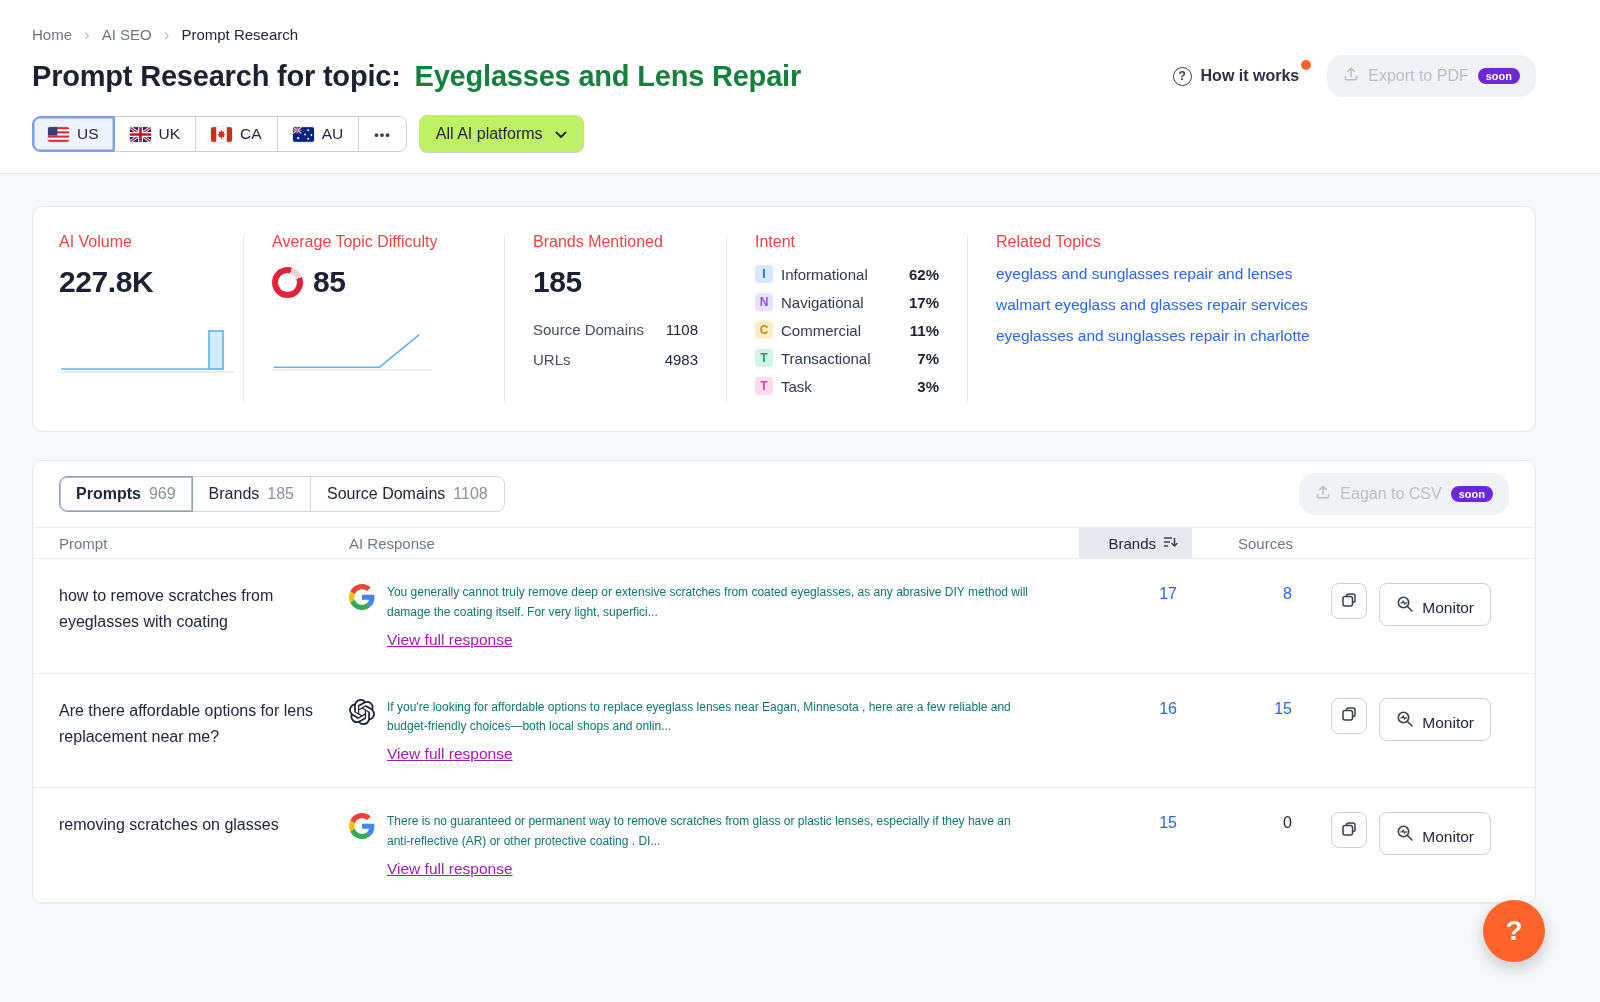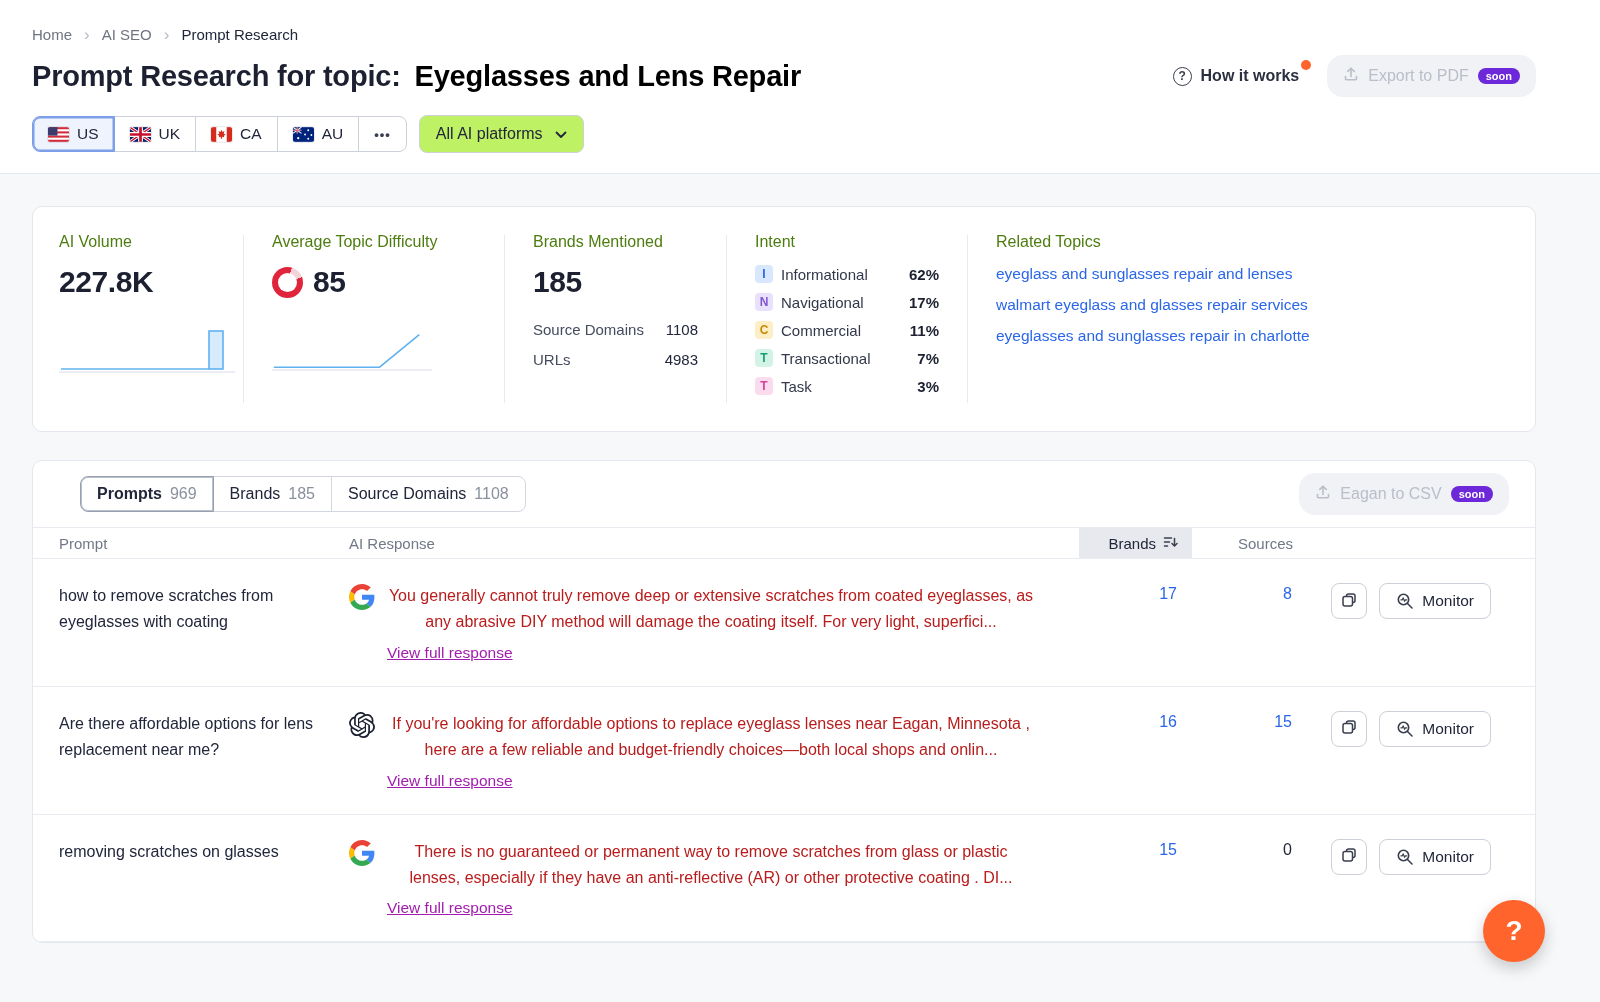--- a/index.html
+++ b/index.html
@@ -15,21 +15,21 @@
 
   
   .topbar { background: #fff; padding: 26px 64px 0 32px; border-bottom: 1px solid #e4e7ed; }
   .breadcrumb { display: flex; align-items: center; gap: 12px; font-size: 15px; color: #8a8f9e; }
   .bc-item { cursor: pointer; text-decoration: none; color: #6f7482; }
   .bc-item.current { color: #22263a; cursor: default; }
   .bc-sep { color: #b8bcc6; font-size: 17px; line-height: 1; }
 
   .title-row { display: flex; justify-content: space-between; align-items: center; margin-top: 12px; }
   .page-title { font-size: 29px; font-weight: 700; letter-spacing: -0.2px; color: #1c2030; }
-  .page-title .topic { color: #000000; margin-left: 6px; }
+  .page-title .topic { color: #15803d; margin-left: 6px; }
 
   .title-actions { display: flex; align-items: center; gap: 22px; }
   .how-it-works { display: flex; align-items: center; gap: 9px; font-size: 16px; font-weight: 600; color: #2b2f40; position: relative; cursor: pointer; padding-right: 6px; }
   .q-icon { width: 19px; height: 19px; border: 1.7px solid #3a3f4e; border-radius: 50%; display: flex; align-items: center; justify-content: center; font-size: 12px; font-weight: 700; color: #3a3f4e; }
   .notif-dot { position: absolute; top: -7px; right: -6px; width: 10px; height: 10px; background: #ff642d; border-radius: 50%; }
 
   .btn-gray { display: inline-flex; align-items: center; gap: 9px; background: #f1f2f5; border: none; border-radius: 16px; padding: 11px 16px; font-size: 16px; color: #b9bec9; cursor: default; }
   .soon-pill { background: #6d28d9; color: #ffffff; font-size: 11px; font-weight: 700; padding: 2px 8px; border-radius: 9px; }
 
   .filter-row { display: flex; align-items: center; gap: 12px; margin-top: 18px; padding-bottom: 20px; }
@@ -41,21 +41,21 @@
   .flag { display: inline-flex; width: 21px; height: 15px; border-radius: 2px; overflow: hidden; box-shadow: 0 0 0 1px rgba(0,0,0,.08); }
   .flag svg { width: 21px; height: 15px; display: block; }
 
   .platform-dd { display: flex; align-items: center; gap: 12px; background: #bef264; border: 1px solid #ccd0d9; border-radius: 8px; padding: 9px 16px; font-size: 16px; color: #22263a; cursor: pointer; }
 
   
   .content { padding: 32px 64px 0 32px; }
 
   .stats-card { background: #fff; border: 1px solid #e4e7ed; border-radius: 10px; padding: 26px; display: flex; }
   .stat-divider { width: 1px; background: #e8eaef; margin: 2px 28px; align-self: stretch; }
-  .stat-label { font-size: 16px; color: #4d7c0f; margin-bottom: 14px; }
+  .stat-label { font-size: 16px; color: #ef4444; margin-bottom: 14px; }
   .stat-value { font-size: 30px; font-weight: 700; letter-spacing: -0.4px; color: #1c2030; }
   .sec-ai-volume { width: 156px; }
   .sec-difficulty { width: 204px; }
   .sec-brands { width: 165px; }
   .sec-intent { width: 184px; }
   .sec-related { flex: 1; }
   .spark { display: block; width: 176px; height: 46px; margin-top: 28px; }
   .sec-difficulty .spark { width: 160px; }
   .value-with-gauge { display: flex; align-items: center; gap: 10px; }
   .gauge { width: 31px; height: 31px; border-radius: 50%; background: conic-gradient(from 70deg, #e0243c 0 85%, #f3d3d8 85% 100%); position: relative; }
@@ -72,46 +72,46 @@
   .badge-n { background: #e9e1fb; color: #8256d0; }
   .badge-c { background: #fdeec6; color: #c98a0b; }
   .badge-t { background: #d2f3e6; color: #16a077; }
   .badge-task { background: #fbdcef; color: #d4439c; }
 
   .related-link { display: block; font-size: 15.5px; color: #2a66e8; text-decoration: none; margin-bottom: 13px; cursor: pointer; }
 
   
   .table-card { background: #fff; border: 1px solid #e4e7ed; border-radius: 10px; margin-top: 28px; overflow: hidden; }
   .table-toolbar { display: flex; justify-content: space-between; align-items: center; padding: 12px 26px; }
-  .tabset { display: flex; margin-left: 21px; }
+  .tabset { display: flex; }
   .tab { display: flex; align-items: center; gap: 8px; border: 1px solid #d2d6de; background: #fff; padding: 8px 16px; font-size: 16px; color: #22263a; margin-left: -1px; cursor: pointer; }
   .tab:first-child { margin-left: 0; border-radius: 8px 0 0 8px; }
   .tab:last-child { border-radius: 0 8px 8px 0; }
   .tab.active { border-color: #98a0b0; box-shadow: inset 0 0 0 1px #b9c0cc; position: relative; z-index: 2; }
   .tab.active .tab-label { font-weight: 700; }
   .tab .count { color: #8a909e; }
 
   .thead { display: grid; grid-template-columns: 290px 1fr 113px 115px 202px; align-items: stretch; height: 32px; padding: 0 26px; border-top: 1px solid #e9ebf0; border-bottom: 1px solid #e9ebf0; font-size: 15px; color: #717786; }
   .th { display: flex; align-items: center; }
   .th-brands { background: #e7e9ee; justify-content: flex-end; padding-right: 14px; gap: 7px; color: #22263a; cursor: pointer; }
   .th-sources { justify-content: flex-end; padding-right: 14px; }
 
   .trow { display: grid; grid-template-columns: 290px 1fr 113px 115px 202px; padding: 24px 26px; border-bottom: 1px solid #e9ebf0; align-items: start; }
   .cell-prompt { font-size: 16px; line-height: 1.65; color: #22263a; padding-right: 30px; }
   .cell-response { display: flex; gap: 12px; padding-right: 44px; }
   .engine-icon { width: 26px; height: 26px; flex: 0 0 26px; margin-top: 1px; }
   .engine-icon svg { width: 26px; height: 26px; display: block; }
-  .response-text { font-size: 16px; line-height: 1.65; color: #b91c1c; max-width: 660px; text-align: center; }
+  .response-text { font-size: 12px; line-height: 1.65; color: #0f766e; max-width: 660px; }
   .view-full { display: inline-block; margin-top: 8px; font-size: 15.5px; color: #a21caf; text-decoration: underline; cursor: pointer; }
   .cell-num { font-size: 16px; text-align: right; padding-right: 15px; padding-top: 2px; }
   .num-link { color: #2a66e8; cursor: pointer; }
   .num-muted { color: #22263a; }
   .cell-actions { display: flex; justify-content: flex-end; gap: 12px; padding-right: 18px; }
   .icon-btn { width: 36px; height: 36px; border: 1px solid #ccd0d9; background: #fff; border-radius: 8px; display: flex; align-items: center; justify-content: center; cursor: pointer; }
-  .monitor-btn { display: flex; align-items: flex-start; gap: 8px; border: 1px solid #ccd0d9; background: #fff; border-radius: 8px; padding: 8px 16px; font-size: 15.5px; color: #22263a; cursor: pointer; height: 36px; }
+  .monitor-btn { display: flex; align-items: flex-end; gap: 8px; border: 1px solid #ccd0d9; background: #fff; border-radius: 8px; padding: 8px 16px; font-size: 15.5px; color: #22263a; cursor: pointer; height: 43px; }
 
   .help-fab { position: absolute; right: 55px; bottom: 40px; width: 62px; height: 62px; border-radius: 50%; border: none; background: #ff642d; color: #fff; font-size: 28px; font-weight: 700; cursor: pointer; box-shadow: 0 6px 16px rgba(0,0,0,.2); }
 </style>
 </head>
 <body>
 
 <div class="page">
 
   <header class="topbar">
     <nav class="breadcrumb">

